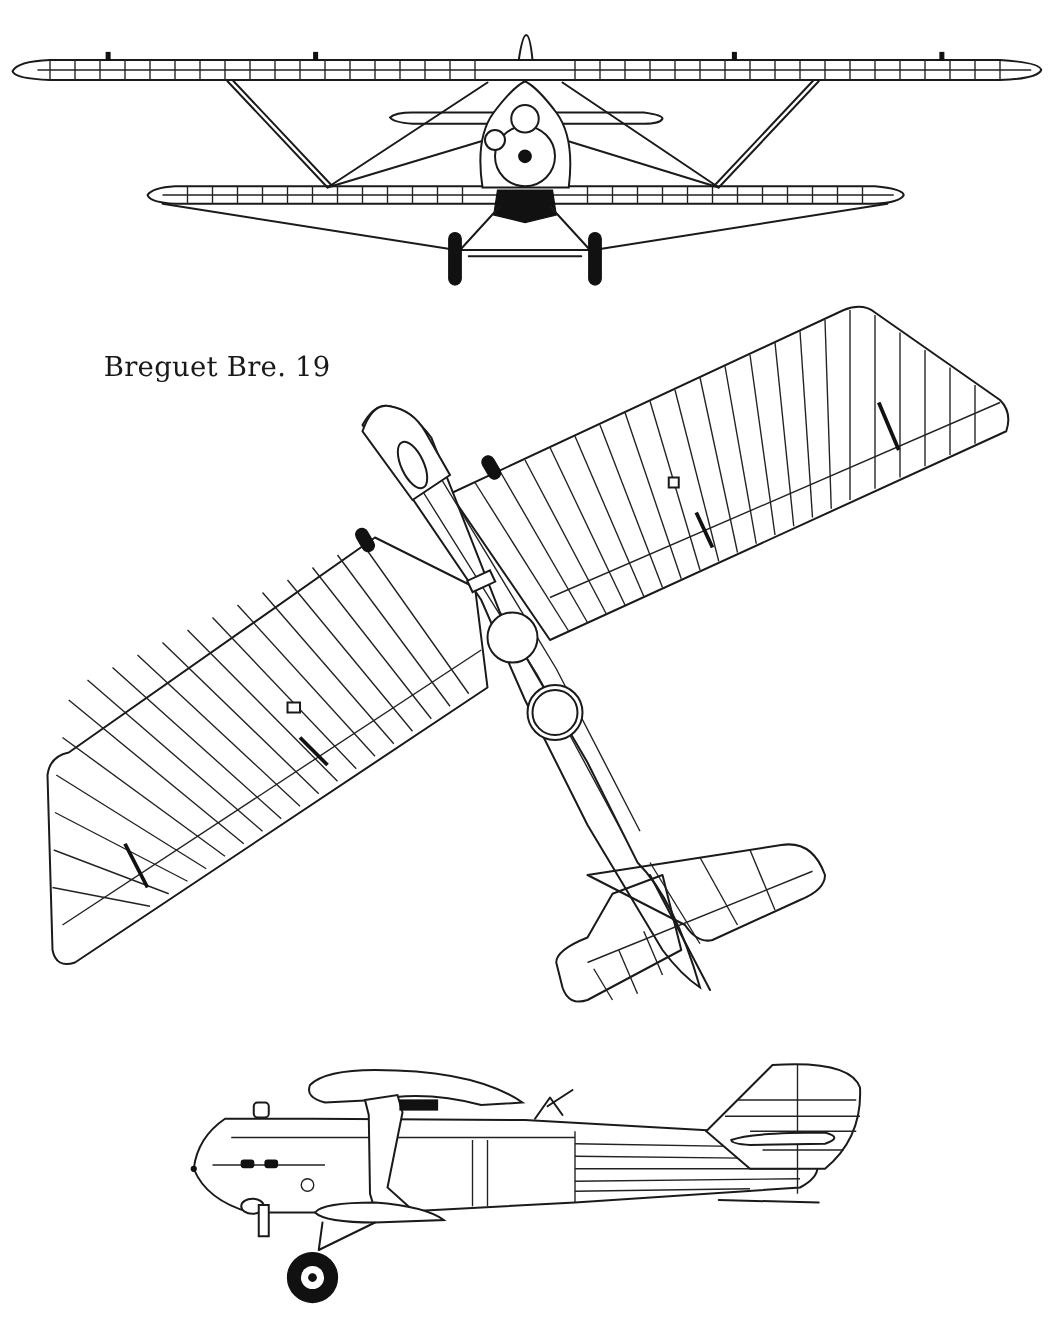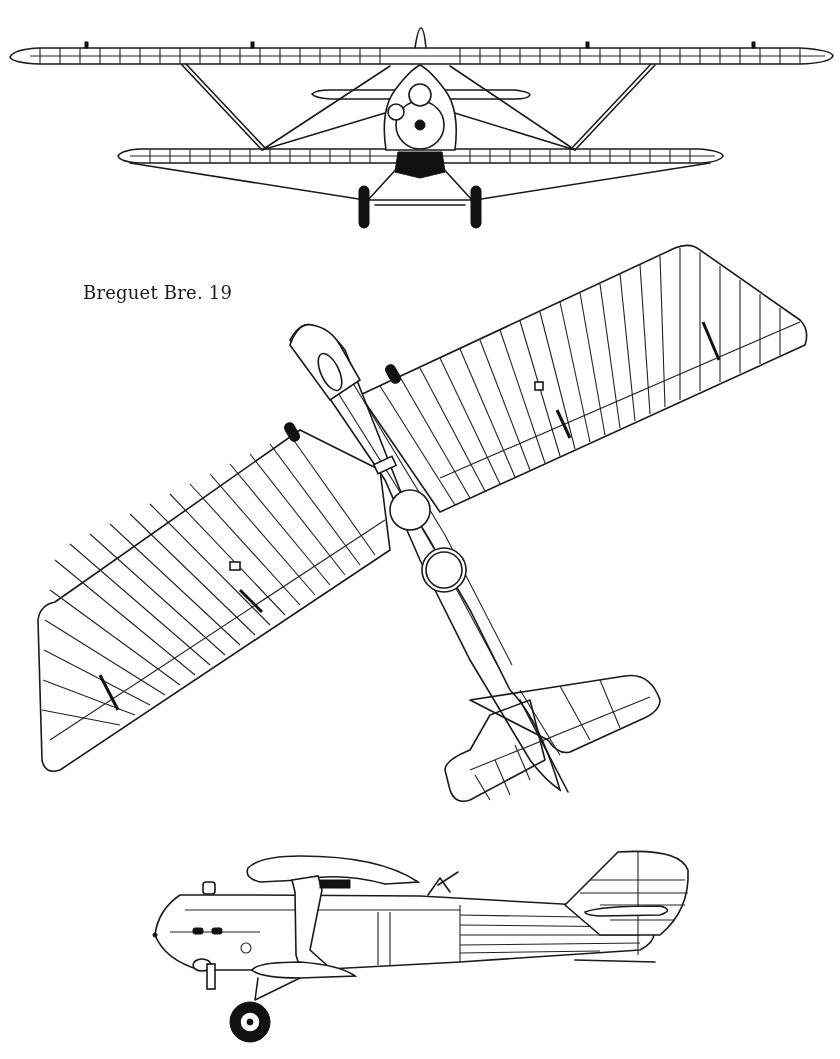--- a/index.html
+++ b/index.html
@@ -1,20 +1,20 @@
 <!DOCTYPE html>
 <html><head>
 <meta charset="utf-8">
 <style>
   html, body { margin: 0; padding: 0; background: #ffffff; }
   body { width: 840px; height: 1059px; position: relative; overflow: hidden; }
   .title {
     position: absolute; left: 83px; top: 282px;
     font-family: "DejaVu Serif", "Liberation Serif", serif;
-    font-size: 18px; color: #1a1a1a; letter-spacing: 0.2px;
+    font-size: 22px; color: #1a1a1a; letter-spacing: 0.2px;
   }
   svg { position: absolute; left: 0; top: 0; }
   .ln { fill: none; stroke: #1a1a1a; stroke-width: 1.6; stroke-linejoin: round; stroke-linecap: round; }
   .thin { fill: none; stroke: #222; stroke-width: 1.1; }
   .fill { fill: #111; stroke: #111; }
   .wfill { fill: #fff; stroke: #1a1a1a; stroke-width: 1.6; }
 </style>
 </head>
 <body>
 

